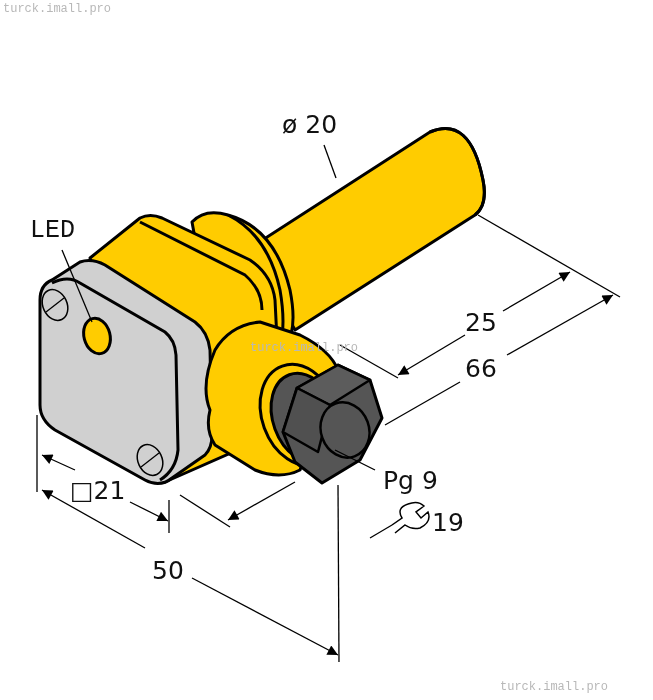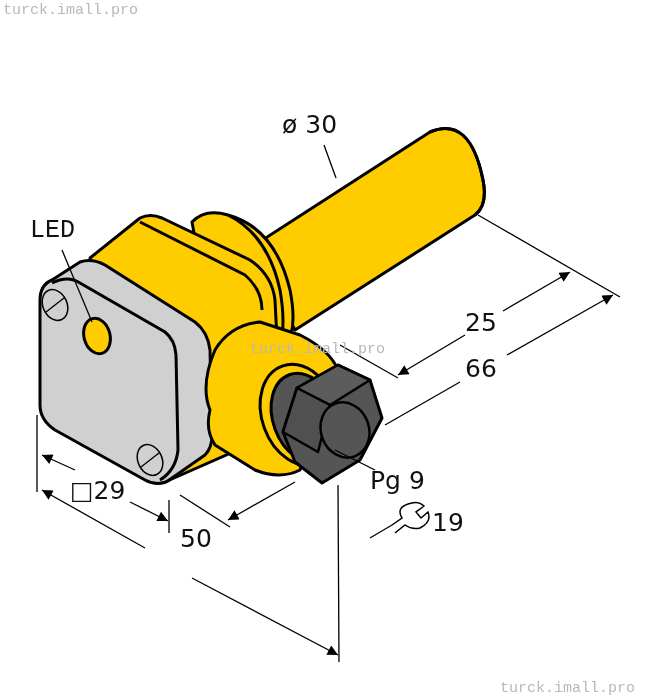--- a/index.html
+++ b/index.html
@@ -10,21 +10,21 @@
       position: absolute;
       font-family: "DejaVu Sans", "Liberation Sans", sans-serif;
       font-size: 25px;
       color: #111111;
       line-height: 1;
       white-space: nowrap;
     }
     .watermark {
       position: absolute;
       font-family: "Liberation Mono", "DejaVu Sans Mono", monospace;
-      font-size: 15px;
+      font-size: 12px;
       color: #b8b8b8;
       line-height: 1;
       white-space: nowrap;
     }
   </style>
 </head>
 <body>
 
 <div class="canvas">
 
@@ -102,25 +102,25 @@
       <line x1="192" y1="578" x2="338" y2="655" marker-end="url(#arr)"></line>
       <line x1="338" y1="485" x2="339" y2="662"></line>
       <line x1="370" y1="538" x2="392" y2="525"></line>
     </g>
 
     <g fill="none" stroke="#000" stroke-width="1.5">
       <path d="M392,525 L402,518 Q396,508 408,504 Q418,500 424,506 L416,512 L421,518 L428,512 Q432,522 420,528 Q412,530 405,525 L395,533"></path>
     </g>
   </svg>
 
-  <div class="dim-label" style="left:282px; top:112px;">ø 30</div>
+  <div class="dim-label" style="left:282px; top:112px;">ø 20</div>
   <div class="dim-label" style="left:30px; top:218px;font-family:Liberation Mono, monospace;">LED</div>
   <div class="dim-label" style="left:465px; top:310px;">25</div>
   <div class="dim-label" style="left:465px; top:356px;">66</div>
-  <div class="dim-label" style="left:70px; top:478px;">□29</div>
-  <div class="dim-label" style="left:152px; top:526px;margin-left:28px;">50</div>
-  <div class="dim-label" style="left:370px; top:468px;">Pg 9</div>
+  <div class="dim-label" style="left:70px; top:478px;">□21</div>
+  <div class="dim-label" style="left:152px; top:558px;">50</div>
+  <div class="dim-label" style="left:383px; top:468px;">Pg 9</div>
   <div class="dim-label" style="left:432px; top:510px;">19</div>
 
   <div class="watermark" style="left:3px; top:3px;">turck.imall.pro</div>
   <div class="watermark" style="left:250px; top:342px;">turck.imall.pro</div>
   <div class="watermark" style="left:500px; top:681px;">turck.imall.pro</div>
 </div>
 
 </body></html>

